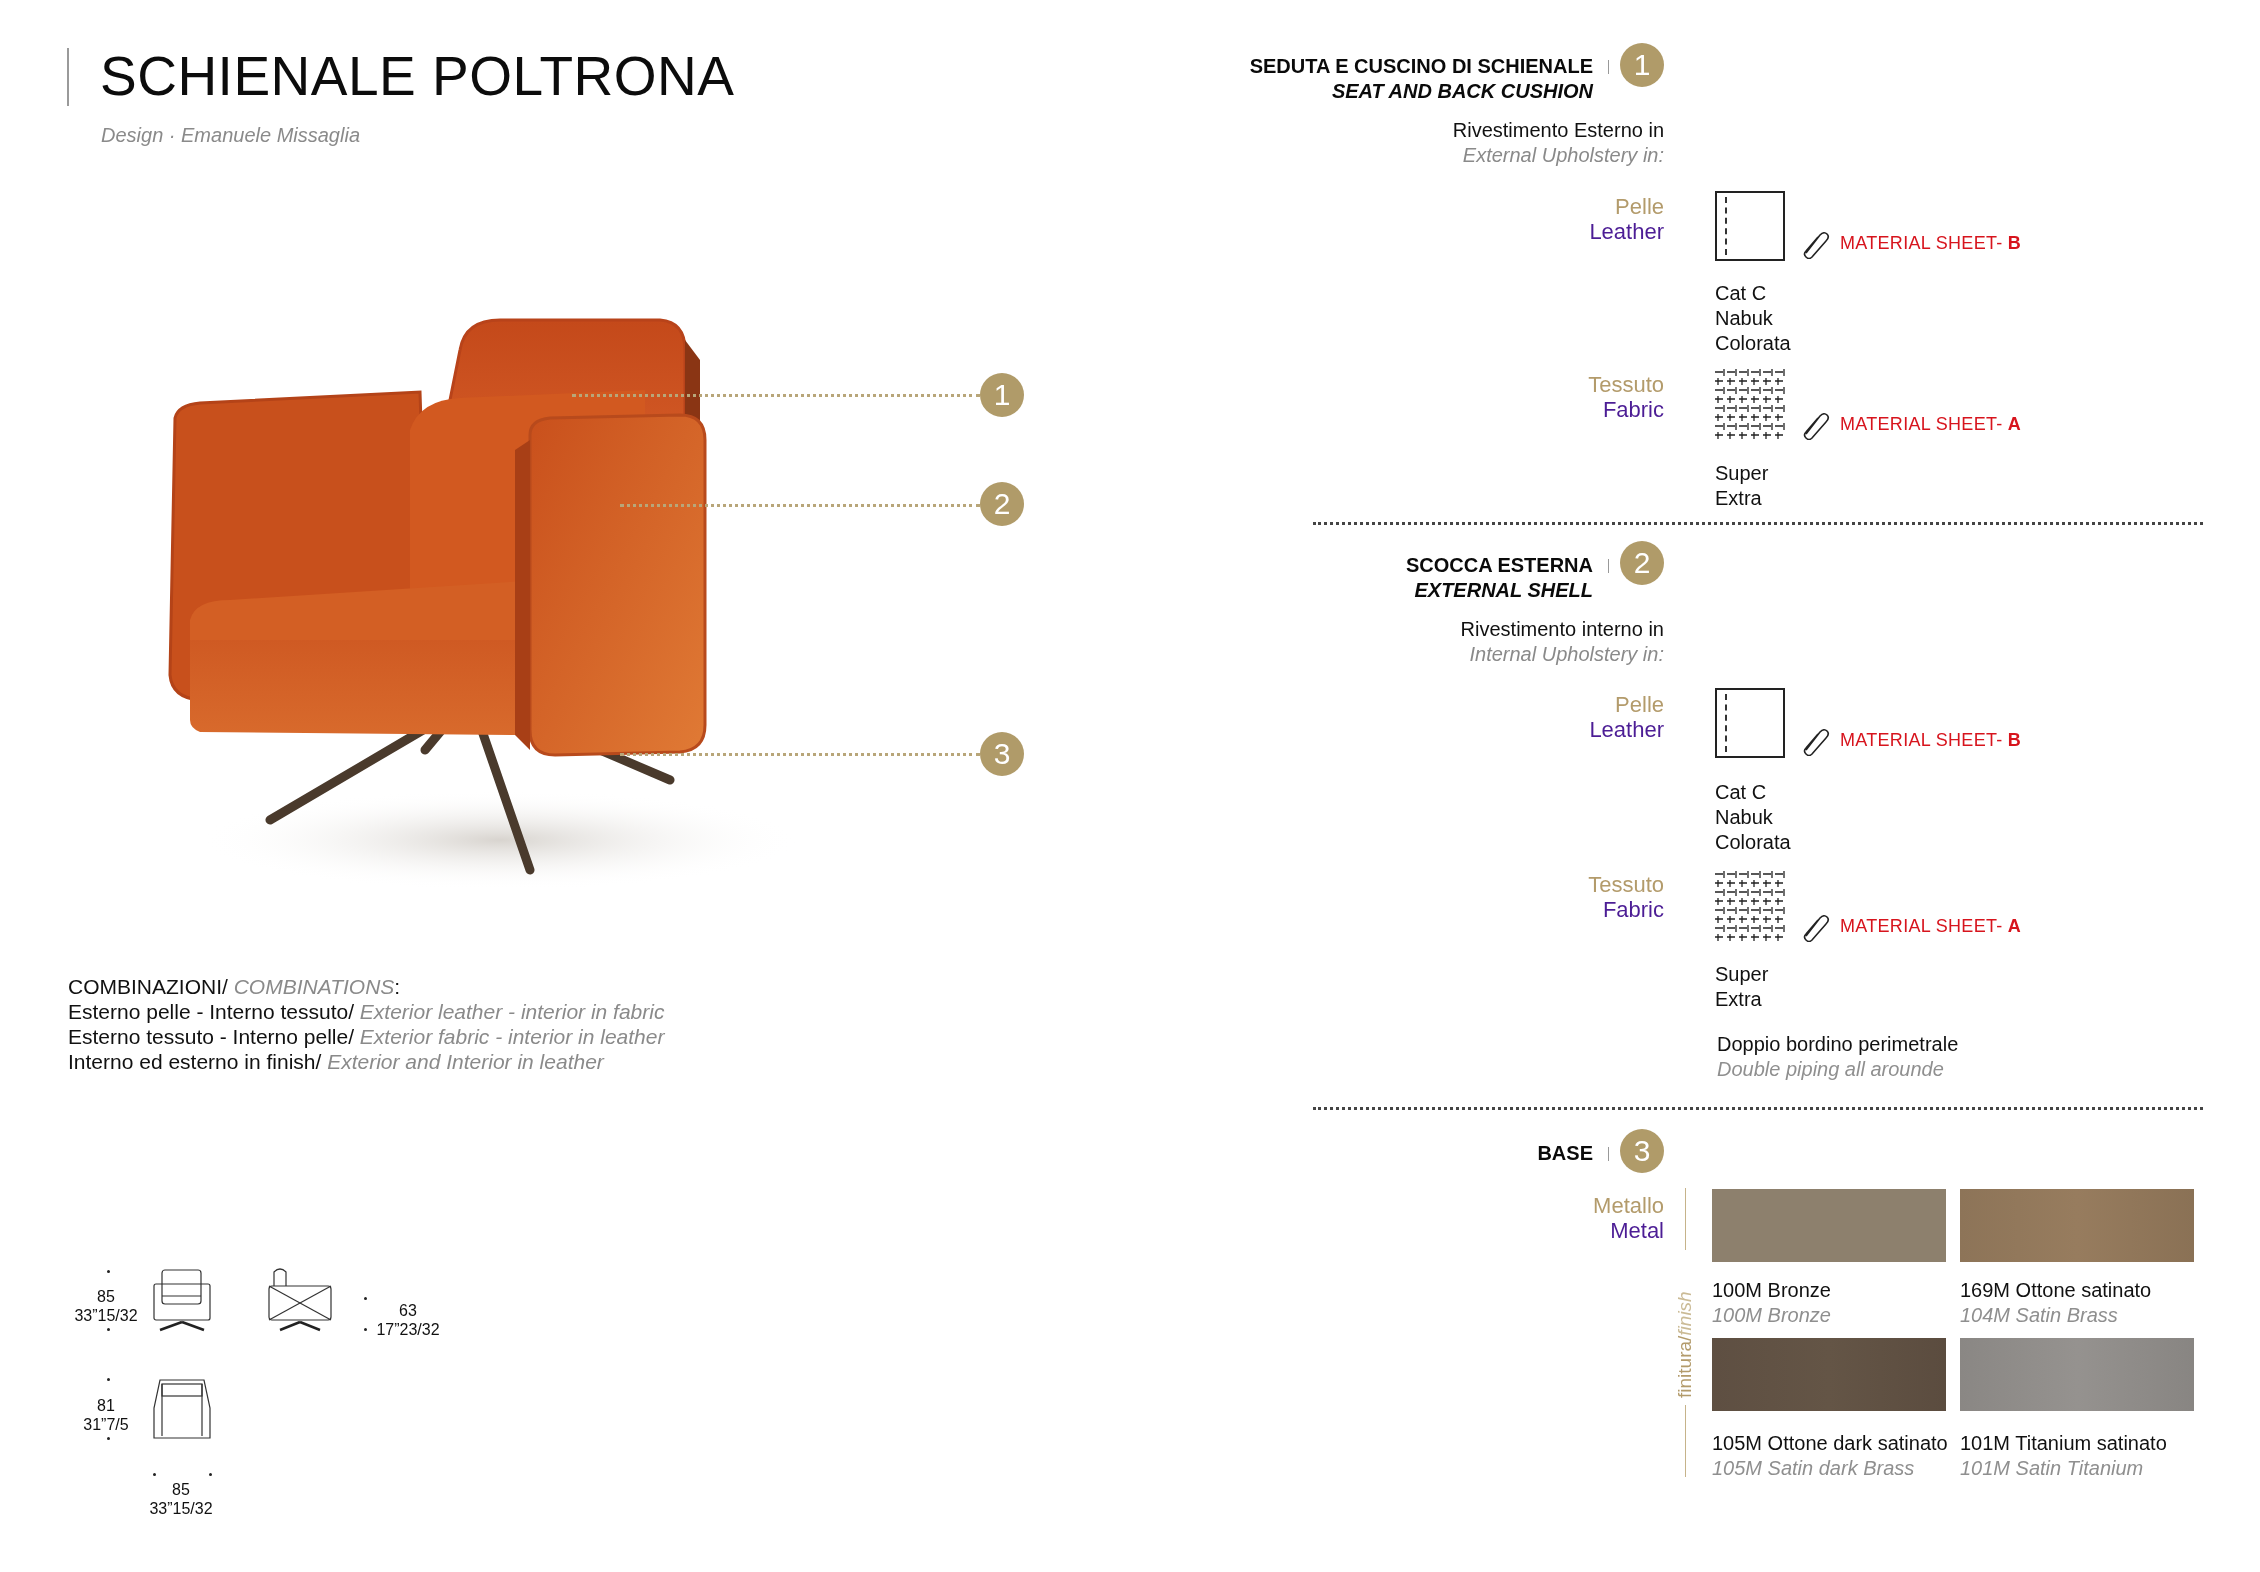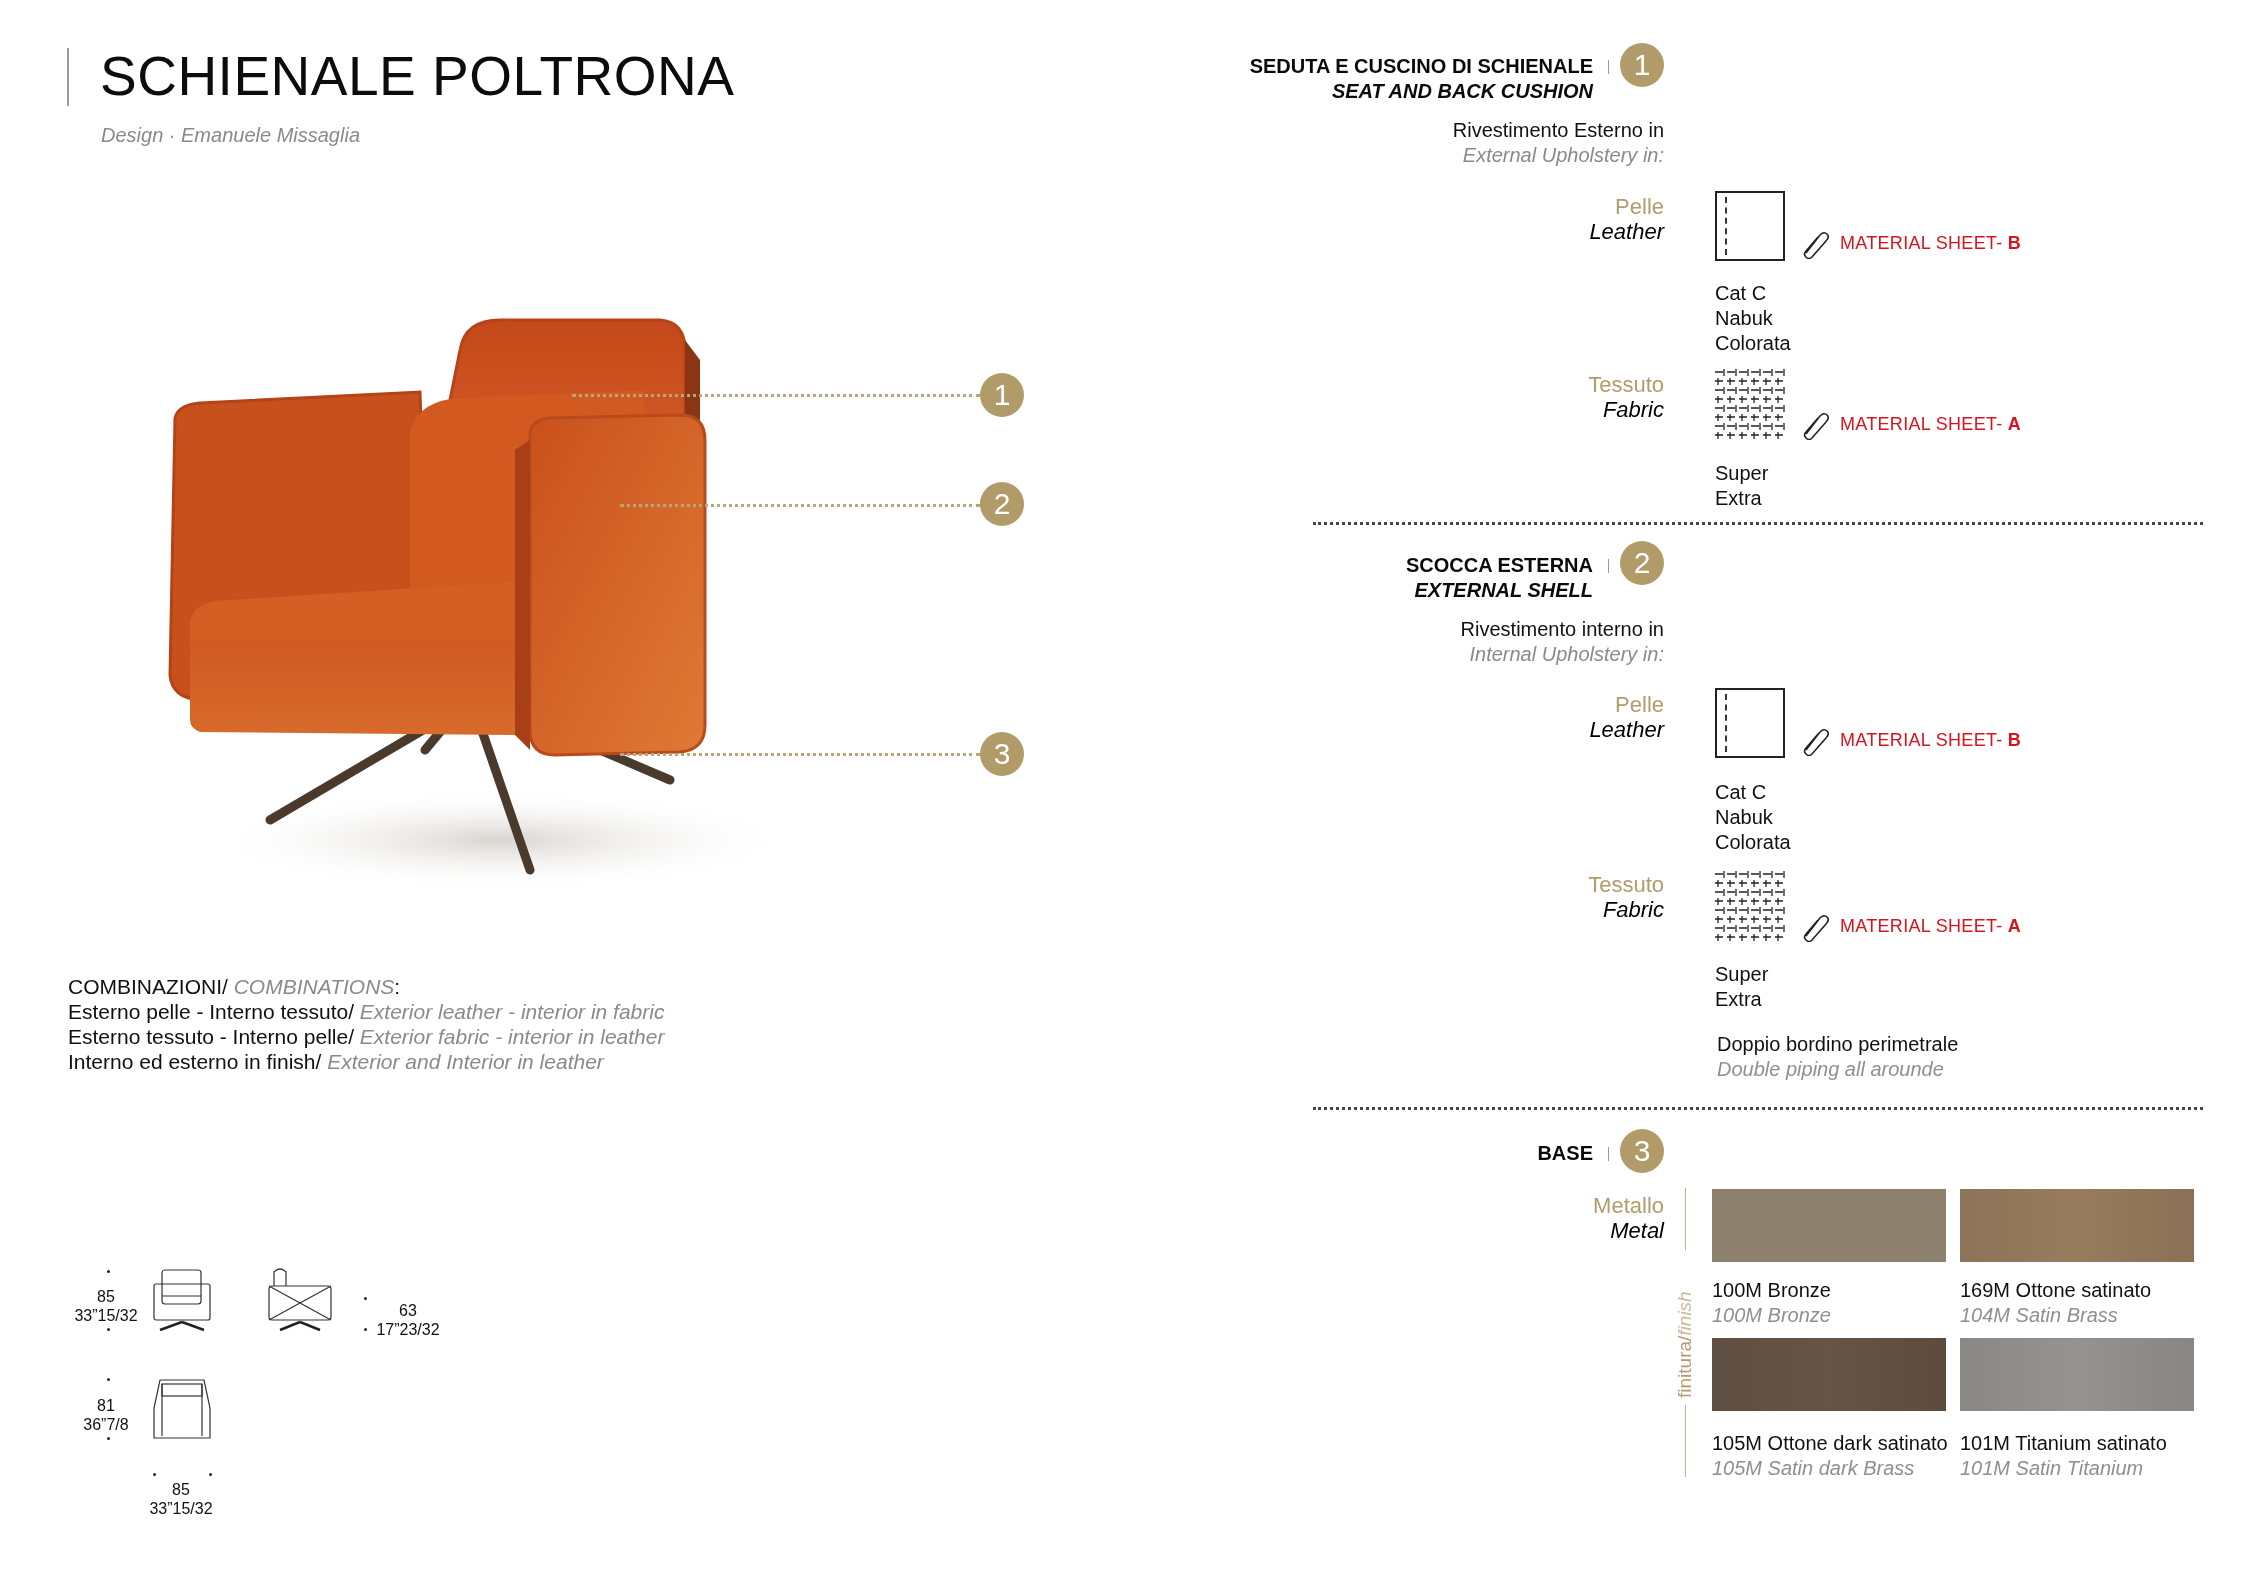--- a/index.html
+++ b/index.html
@@ -25,21 +25,21 @@
 
   
   .sec-head { text-align: right; white-space: nowrap; }
   .sec-head .it-title { font-style: italic; }
   .sec-title { font-size: 20px; font-weight: 700; color: #0a0a0a; line-height: 25px; }
   .sep { width: 1px; height: 14px; background: #999; }
   .desc { text-align: right; font-size: 20px; line-height: 25px; white-space: nowrap; }
   .desc .it { font-style: italic; color: #8a8a8a; }
   .mat-label { text-align: right; font-size: 22px; line-height: 25px; white-space: nowrap; }
   .mat-label .it-main { color: #b39b6b; }
-  .mat-label .it-sub { color: #000000; font-style: italic; }
+  .mat-label .it-sub { color: #4c1d95; }
   .leather-box { width: 70px; height: 70px; border: 2px solid #222; box-sizing: border-box; }
   .leather-box::before { content: ""; position: absolute; left: 8px; top: 4px; bottom: 4px; border-left: 2px dashed #333; }
   .fabric { width: 74px; height: 74px; }
   .sheet-link { font-size: 18px; color: #d7141d; white-space: nowrap; letter-spacing: 0.3px; }
   .sheet-link b { font-weight: 700; }
   .clip { width: 30px; height: 30px; }
   .cat-list { font-size: 20px; line-height: 25px; color: #111; white-space: nowrap; }
   .divider { left: 1313px; width: 890px; height: 0; border-top: 3px dotted #444; }
 
   .fin-line { width: 1px; background: #c6b38a; }
@@ -146,21 +146,21 @@
 <div class="abs dot" style="left:364px;top:1297px;"></div>
 <div class="abs dim-text" style="left:368px;top:1301px;width:80px;">
   <div>63</div>
   <div>17”23/32</div>
 </div>
 <div class="abs dot" style="left:364px;top:1328px;"></div>
 
 <div class="abs dot" style="left:107px;top:1378px;"></div>
 <div class="abs dim-text" style="left:66px;top:1396px;width:80px;">
   <div>81</div>
-  <div>36”7/8</div>
+  <div>31”7/5</div>
 </div>
 <div class="abs dot" style="left:107px;top:1437px;"></div>
 
 <svg class="abs" style="left:152px;top:1378px;" width="60" height="62" viewBox="0 0 60 62">
   <g fill="none" stroke="#333" stroke-width="1.2">
     <path d="M8 2 L52 2 L58 30 L58 60 L2 60 L2 30 Z"></path>
     <rect x="10" y="6" width="40" height="12"></rect>
     <line x1="10" y1="6" x2="10" y2="58"></line>
       <line x1="50" y1="6" x2="50" y2="58"></line>
   </g>

